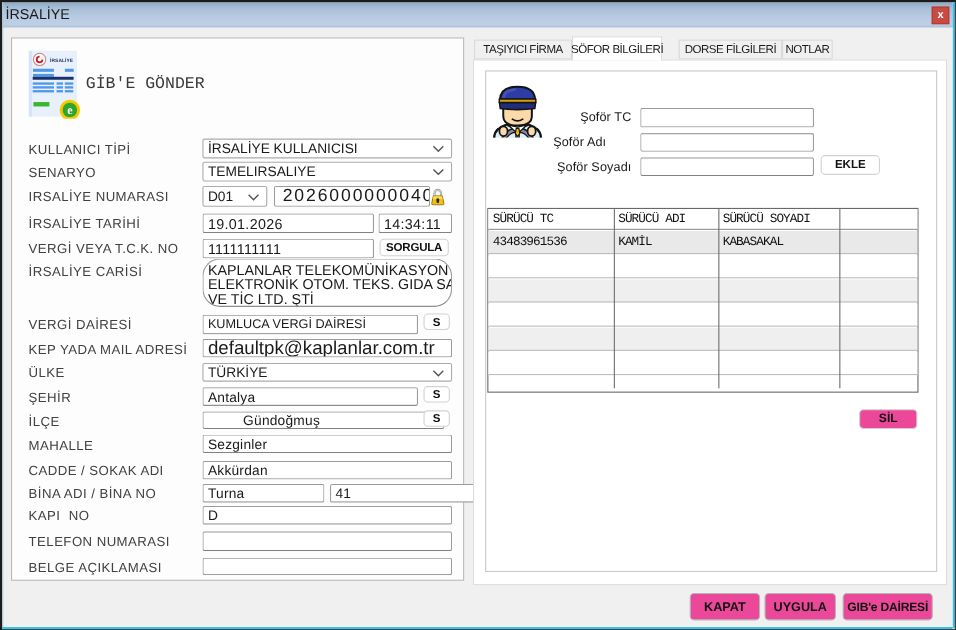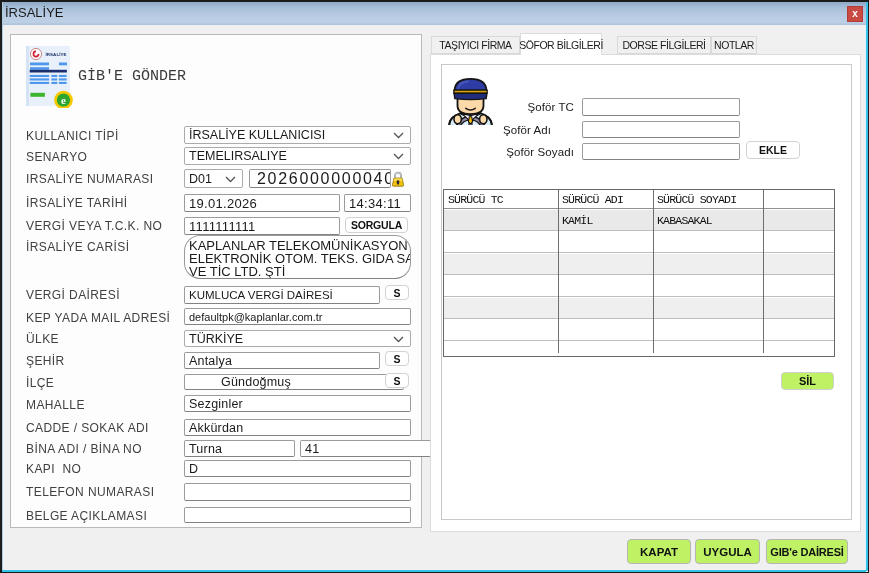--- a/index.html
+++ b/index.html
@@ -23,21 +23,21 @@
   
   #leftbox { left:10px; top:34px; width:412px; height:494px; background:#fdfdfd; border:1px solid #b9b9b9; }
   .lbl { position:absolute; font-size:12px; color:#414141; letter-spacing:0.4px; white-space:pre; }
   .tb { position:absolute; background:#fff; border:1px solid #9b9b9b; border-bottom-color:#828282; border-radius:2px;
         font-size:12.5px; letter-spacing:0.2px; color:#1a1a1a; padding-left:4px; display:flex; align-items:center; white-space:pre; overflow:hidden; }
   .combo { position:absolute; background:#fff; border:1px solid #ababab; border-radius:2px;
         font-size:12.5px; letter-spacing:0; color:#1a1a1a; padding-left:4px; display:flex; align-items:center; }
   .combo svg { position:absolute; right:6px; top:50%; margin-top:-3px; }
   .btn { position:absolute; background:#fff; border:1px solid #d2d2d2; border-radius:4px;
         font-size:12px; font-weight:bold; color:#111; display:flex; align-items:center; justify-content:center; }
-  .btn2 { position:absolute; background:#bef264; border:1px solid #b5b5b5; border-radius:4px;
+  .btn2 { position:absolute; background:#ec4899; border:1px solid #b5b5b5; border-radius:4px;
         font-size:12px; font-weight:bold; color:#111; display:flex; align-items:center; justify-content:center; }
   
   #tabpage { left:430px; top:54px; width:431px; height:478px; background:#fff; border:1px solid #dcdcdc; }
   .tab { position:absolute; top:36px; height:18px; background:#f0f0f0; border:1px solid #d9d9d9;
          font-size:10.5px; letter-spacing:-0.45px; color:#1b1b1b; display:flex; align-items:center; justify-content:center; white-space:nowrap;}
   .tabactive { position:absolute; top:33px; height:22px; background:#fff; border:1px solid #dcdcdc; border-bottom:none;
          font-size:10.5px; letter-spacing:-0.45px; color:#1b1b1b; display:flex; align-items:center; justify-content:center; z-index:3; white-space:nowrap;}
   #innerbox { left:441px; top:64px; width:411px; height:456px; background:#fff; border:1px solid #c9c9c9; }
   
   #grid { left:443px; top:189px; width:392px; height:168px; background:#fff; border:1px solid #686868; }
@@ -120,21 +120,21 @@
   </div>
   <div class="tb" style="left:184px; top:194px; width:156px; height:18px; font-size:13px; letter-spacing:0.3px;">19.01.2026</div>
   <div class="tb" style="left:344px; top:194px; width:67px; height:18px; font-size:13px; letter-spacing:0.3px;">14:34:11</div>
   <div class="tb" style="left:184px; top:217px; width:156px; height:18px; font-size:13px; letter-spacing:0.3px;">1111111111</div>
   <div class="btn" style="left:345px; top:217px; width:63px; height:16px; font-size:10.5px; letter-spacing:-0.2px;">SORGULA</div>
   <div class="tb" style="left:184px; top:235px; width:227px; height:44px; align-items:flex-start; padding-top:3px; font-size:13px; line-height:13px; display:block; letter-spacing:0;border-radius:16px;">KAPLANLAR TELEKOMÜNİKASYON
 ELEKTRONİK OTOM. TEKS. GIDA SAN.
 VE TİC LTD. ŞTİ</div>
   <div class="tb" style="left:184px; top:286px; width:196px; height:18px; font-size:11.5px; letter-spacing:0;">KUMLUCA VERGİ DAİRESİ</div>
   <div class="btn" style="left:385px; top:285px; width:24px; height:15px; font-size:10.5px;">S</div>
-  <div class="tb" style="left:184px; top:308px; width:227px; height:17px; font-size:11px; letter-spacing:0;">defaultpk@kaplanlar.com.tr</div>
+  <div class="tb" style="left:184px; top:308px; width:227px; height:17px; font-size:17px; letter-spacing:0;">defaultpk@kaplanlar.com.tr</div>
   <div class="combo" style="left:184px; top:330px; width:227px; height:17px;">TÜRKİYE<svg width="11" height="7" viewBox="0 0 11 7">
       <polyline points="1,1 5.5,5.5 10,1" fill="none" stroke="#555" stroke-width="1.3"></polyline>
     </svg></div>
   <div class="tb" style="left:184px; top:352px; width:196px; height:17px;">Antalya</div>
   <div class="btn" style="left:385px; top:351px; width:24px; height:15px; font-size:10.5px;">S</div>
   <div class="tb" style="left:184px; top:374px; width:220px; height:16px;padding-left:36px;">Gündoğmuş</div>
   <div class="btn" style="left:385px; top:373px; width:24px; height:15px; font-size:10.5px;">S</div>
   <div class="tb" style="left:184px; top:395px; width:227px; height:17px;">Sezginler</div>
   <div class="tb" style="left:184px; top:419px; width:227px; height:17px;">Akkürdan</div>
   <div class="tb" style="left:184px; top:440px; width:111px; height:17px;">Turna</div>
@@ -181,20 +181,21 @@
   <div class="tb" style="left:582px; top:143px; width:158px; height:17px;"></div>
   <div class="btn" style="left:746px; top:141px; width:54px; height:18px; font-size:10.5px;">EKLE</div>
 
   <div class="abs" id="grid">
     <div class="gridrow" style="top:0; height:19px; background:#fff; border-bottom:1px solid #909090;">
       <div class="gcell" style="left:0; width:114px;">SÜRÜCÜ TC</div>
       <div class="gcell" style="left:114px; width:95px;">SÜRÜCÜ ADI</div>
       <div class="gcell" style="left:209px; width:110px;">SÜRÜCÜ SOYADI</div>
     </div>
     <div class="gridrow" style="top:20px; height:21px; background:#e9e9e9; border-bottom:1px solid #bdbdbd;">
+      <div class="gcell" style="left:0; width:114px;">43483961536</div>
       <div class="gcell" style="left:114px; width:95px;">KAMİL</div>
       <div class="gcell" style="left:209px; width:110px;">KABASAKAL</div>
     </div>
     <div class="gridrow" style="top:42px; height:21px; background:#fff; border-bottom:1px solid #bdbdbd;"></div>
     <div class="gridrow" style="top:64px; height:21px; background:#efefef; border-bottom:1px solid #bdbdbd;"></div>
     <div class="gridrow" style="top:86px; height:21px; background:#fff; border-bottom:1px solid #bdbdbd;"></div>
     <div class="gridrow" style="top:108px; height:21px; background:#efefef; border-bottom:1px solid #bdbdbd;"></div>
     <div class="gridrow" style="top:130px; height:21px; background:#fff; border-bottom:1px solid #bdbdbd;"></div>
     <div class="abs" style="left:114px; top:0; width:1px; height:163px; background:#6e6e6e;"></div>
     <div class="abs" style="left:209px; top:0; width:1px; height:163px; background:#6e6e6e;"></div>

